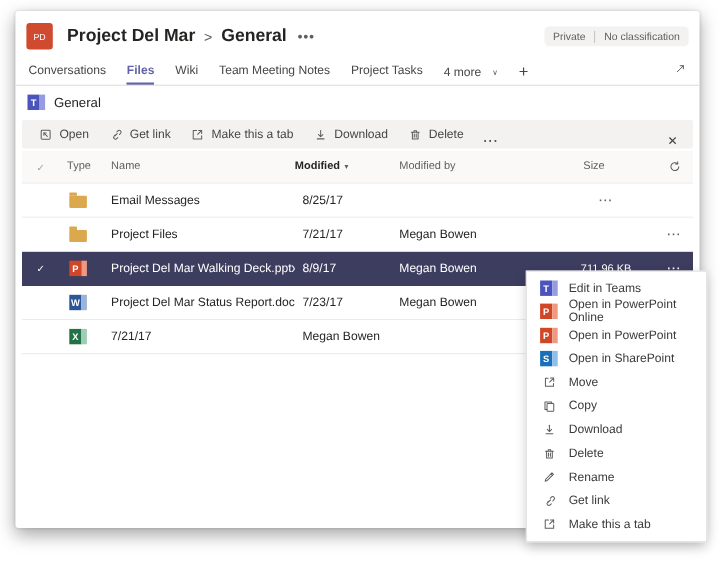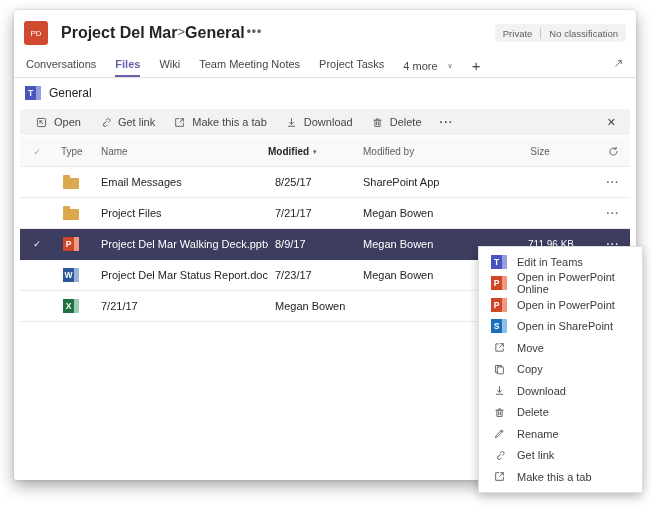--- a/index.html
+++ b/index.html
@@ -8,41 +8,41 @@
     font-family:"Liberation Sans",sans-serif;-webkit-font-smoothing:antialiased;
   }
   .window{
     position:absolute;left:14px;top:10px;width:622px;height:470px;background:#fff;
     border-radius:3px;box-shadow:0 6px 16px rgba(0,0,0,.35),0 0 3px rgba(0,0,0,.15);
   }
   
   .app-header{display:flex;align-items:center;height:38px;padding:4px 10px 0 10px}
   .avatar{width:24px;height:24px;border-radius:3px;background:#CF4A2F;color:#fff;
     font-size:8px;font-weight:normal;display:flex;align-items:center;justify-content:center;flex:0 0 auto}
-  .title-group{display:flex;align-items:flex-start;margin-left:13px;font-size:16px;color:#252423;white-space:nowrap}
+  .title-group{display:flex;align-items:center;gap:8px;margin-left:13px;font-size:16px;color:#252423;white-space:nowrap}
   .team-name{font-weight:600}
   .chev{color:#605E5C;font-size:13px}
   .channel-name{font-weight:700}
   .hdr-more{color:#605E5C;font-size:12px;font-weight:bold;letter-spacing:1px;margin-left:2px;cursor:pointer}
   .badges{margin-left:auto;display:flex;align-items:center;background:#F3F2F1;border-radius:4px;
     font-size:9.5px;color:#605E5C;height:18px;padding:0 8px;gap:8px;white-space:nowrap}
   .badge-divider{width:1px;height:11px;background:#C8C6C4}
   
   .tabbar{display:flex;align-items:flex-end;height:25px;padding:0 12px;border-bottom:1px solid #E1DFDD;
     gap:19px;font-size:11px;color:#484644}
   .tab{padding-bottom:5px;border-bottom:2px solid transparent;cursor:pointer;white-space:nowrap}
   .tab.active{color:#6264A7;border-bottom-color:#6264A7;font-weight:700}
   .tab-more{display:flex;align-items:center;gap:10px;padding-bottom:5px;cursor:pointer}
   .tab-more .caret{font-size:7px;color:#605E5C}
   .tab-add{font-size:15px;color:#484644;padding-bottom:3px;cursor:pointer}
   .expand-btn{margin-left:auto;padding-bottom:6px;cursor:pointer;color:#484644}
   
   .section-header{display:flex;align-items:center;gap:8px;height:30px;padding:0 11px;font-size:12px;color:#252423}
   
-  .toolbar{margin:1px 6px;height:26px;background:#F3F2F1;display:flex;align-items:center;
+  .toolbar{margin:1px 6px;height:26px;background:#F3F2F1;display:flex;align-items:flex-end;
     padding:0 6px;font-size:11px;color:#484644;border-radius:2px}
   .tb-item{display:flex;align-items:center;gap:6px;padding:0 9px;height:100%;background:none;border:none;
     font:inherit;color:inherit;cursor:pointer;white-space:nowrap}
   .tb-icon{display:flex;color:#605E5C}
   .tb-more{padding:0 9px;font-weight:bold;font-size:11px;letter-spacing:1px;cursor:pointer}
   .tb-close{margin-left:auto;font-size:11px;color:#484644;padding:0 8px;cursor:pointer;background:none;border:none}
   
   .table{margin:2px 6px 0}
   .grid{display:grid;grid-template-columns:34px 40px 1fr 88px 150px 90px 34px;align-items:center}
   .thead{height:29px;background:#FAF9F8;border-bottom:1px solid #EDEBE9;font-size:10px;color:#605E5C}
@@ -202,21 +202,20 @@
       </span>
     </div>
 
     <div class="grid row">
       <span class="cell-check"></span>
       <span class="cell-type">
           <span class="folder-icon"></span>
         </span>
       <span class="cell-name">Email Messages</span>
       <span class="cell-name">8/25/17</span>
-      <span class="cell-name">SharePoint App</span>
       <span class="cell-size"></span>
       <span class="cell-more">···</span>
     </div>
 
     <div class="grid row">
       <span class="cell-check"></span>
       <span class="cell-type">
           <span class="folder-icon"></span>
         </span>
       <span class="cell-name">Project Files</span>

